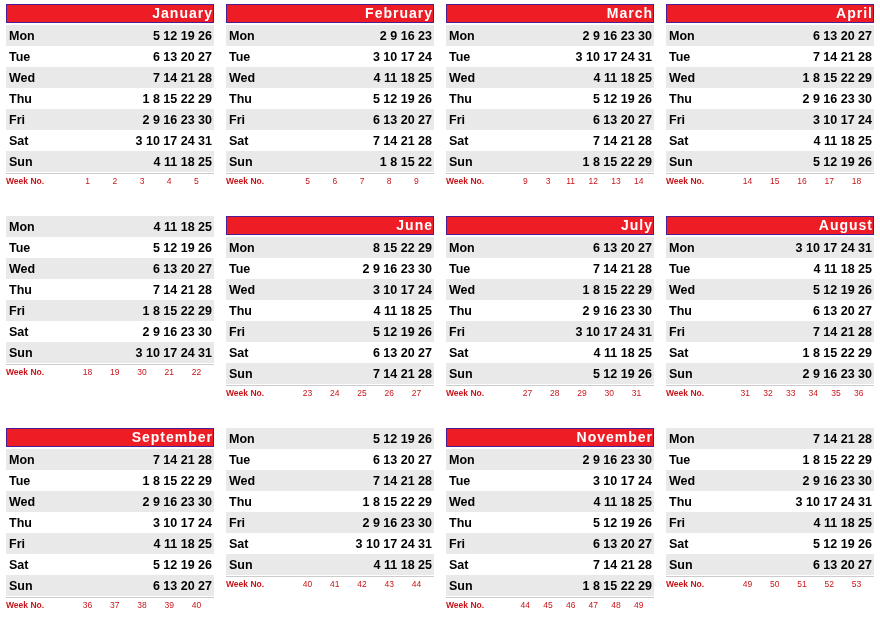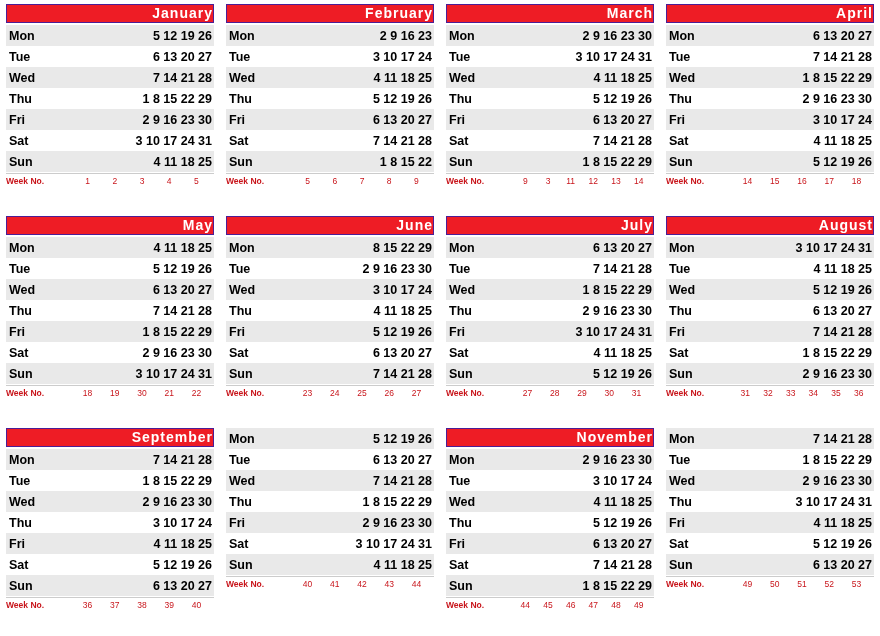--- a/index.html
+++ b/index.html
@@ -266,21 +266,20 @@
         <span class="wnums">
           <span>14</span>
           <span>15</span>
           <span>16</span>
           <span>17</span>
           <span>18</span>
         </span>
       </div>
     </div>
     <div class="month">
-      <div class="month-title">May</div>
       <table class="grid">
         <tbody>
           <tr>
             <td class="day">Mon</td>
             <td class="dates">4  11  18  25</td>
           </tr>
           <tr>
             <td class="day">Tue</td>
             <td class="dates">5  12  19  26</td>
           </tr>

